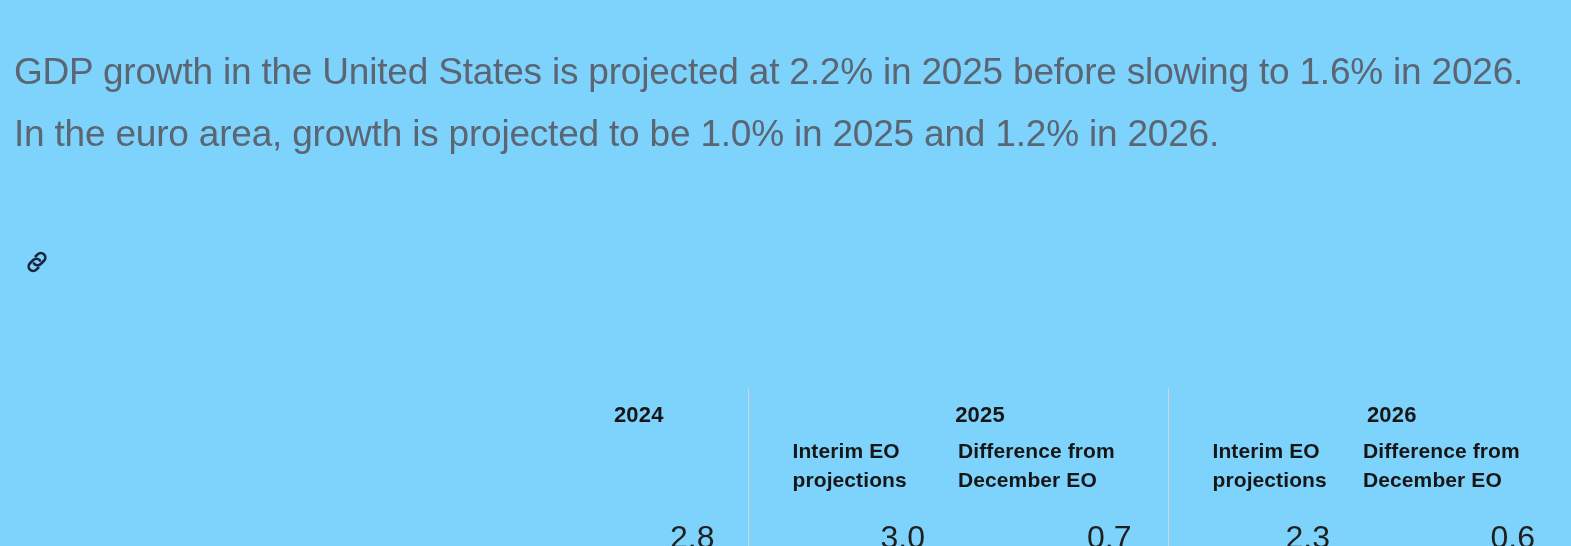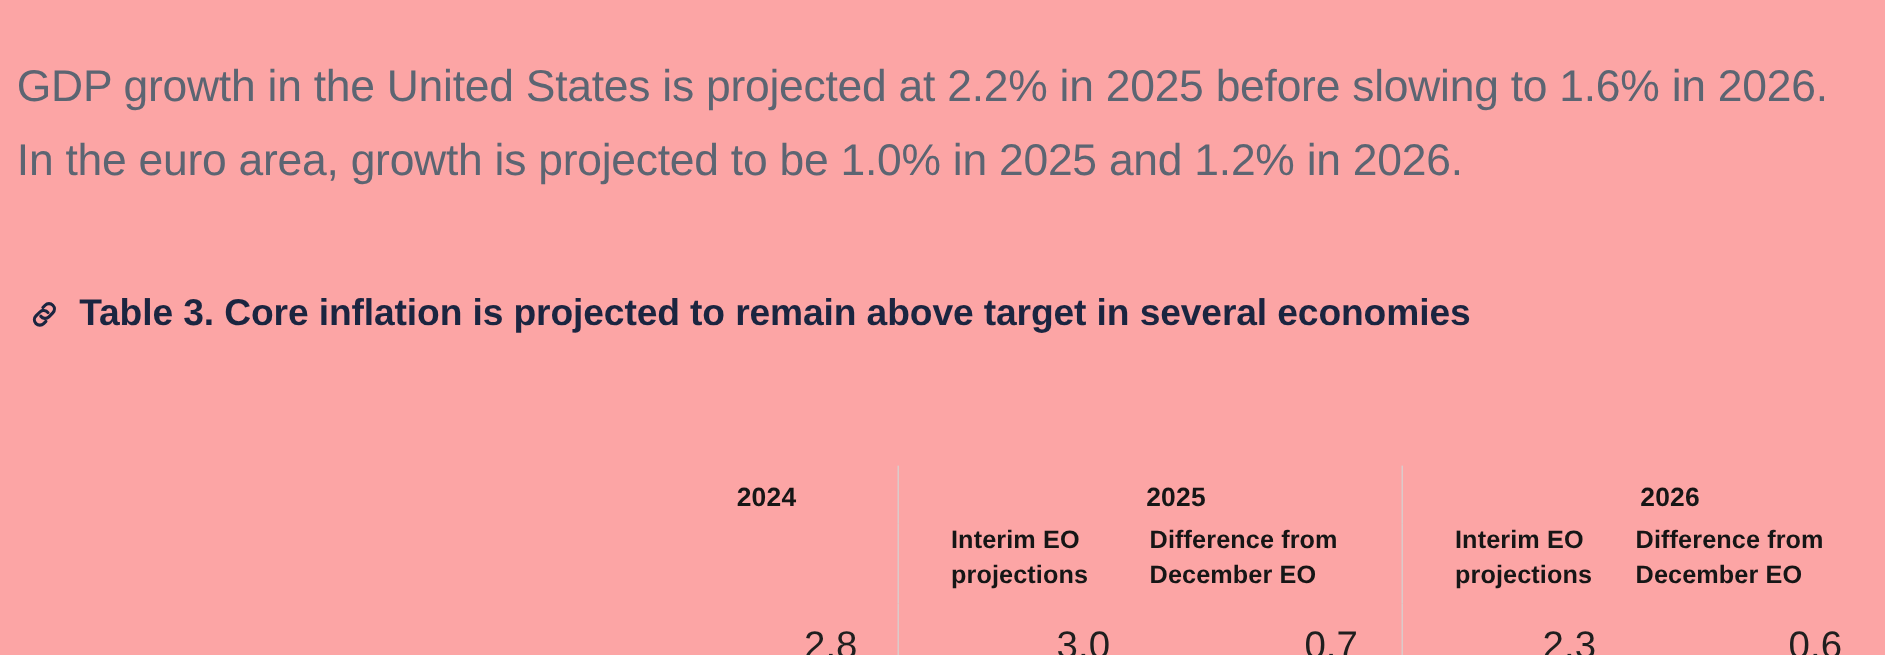--- a/index.html
+++ b/index.html
@@ -12,21 +12,21 @@
     height: 546px;
     overflow: hidden;
     font-family: "Liberation Sans", sans-serif;
     -webkit-font-smoothing: antialiased;
   }
 
   .page {
     position: relative;
     width: 1571px;
     height: 546px;
-    background: #fca5a5;
+    background: #7dd3fc;
   }
 
   
   .intro {
     position: absolute;
     left: 14px;
     top: 4px;
     width: 1545px;
     font-size: 37px;
     line-height: 62px;
@@ -139,21 +139,20 @@
 
   <p class="intro">GDP growth in the United States is projected at 2.2% in 2025 before slowing to 1.6% in 2026. In the euro area, growth is projected to be 1.0% in 2025 and 1.2% in 2026.</p>
 
   <div class="table-heading">
     <span class="link-icon">
       <svg viewBox="0 0 24 24" width="30" height="30" fill="none" stroke="currentColor" stroke-width="2.1" stroke-linecap="round" stroke-linejoin="round">
         <path d="M9.6 13.2a3.6 3.6 0 0 0 5.4.4l2.6-2.6a3.6 3.6 0 0 0-5.1-5.1l-1.5 1.5"></path>
         <path d="M14.4 10.8a3.6 3.6 0 0 0-5.4-.4l-2.6 2.6a3.6 3.6 0 0 0 5.1 5.1l1.5-1.5"></path>
       </svg>
     </span>
-    <span class="table-heading-text">Table 3. Core inflation is projected to remain above target in several economies</span>
   </div>
 
   <div class="table-wrap">
     <table class="data">
       <colgroup>
         <col class="c-label">
         <col class="c-2024">
         <col class="c-25a">
         <col class="c-25b">
         <col class="c-26a">

